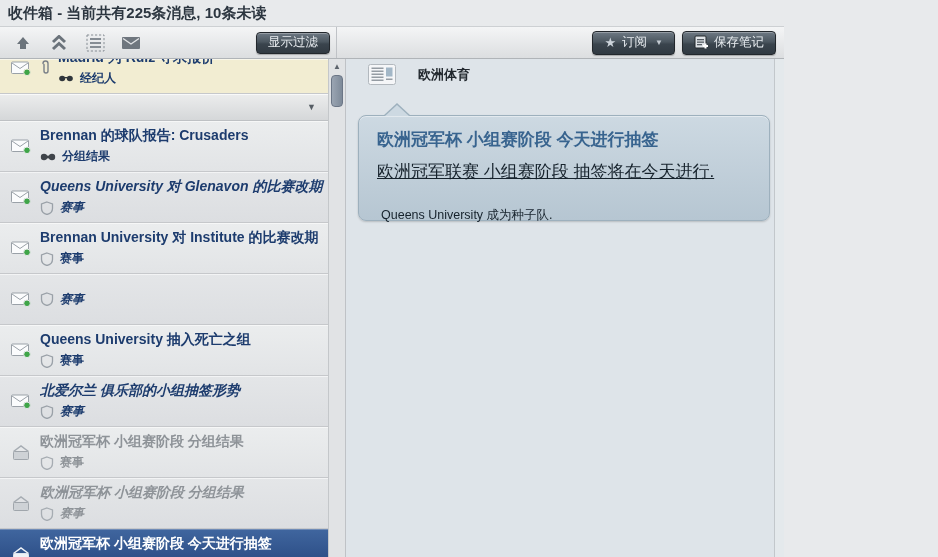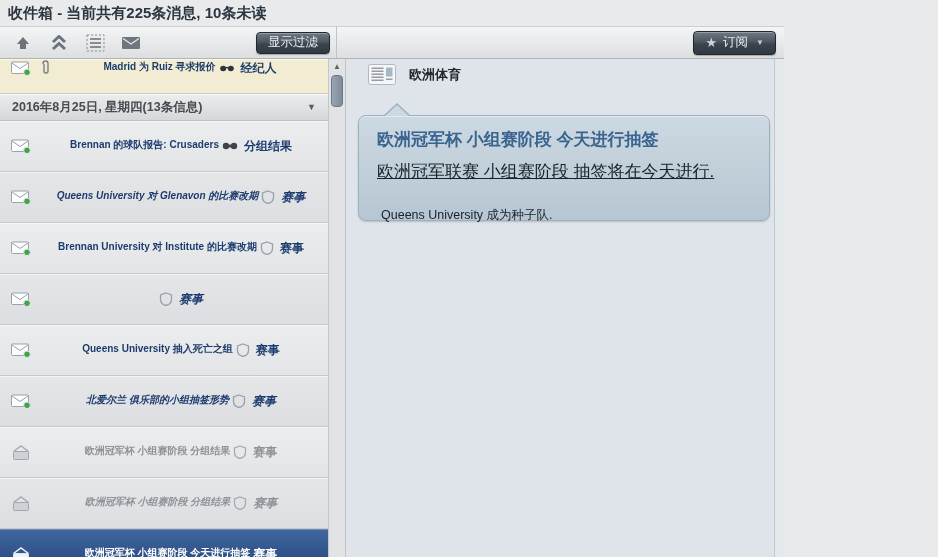--- a/index.html
+++ b/index.html
@@ -37,34 +37,34 @@
   
   .msg-row{box-sizing:border-box;border-bottom:1px solid #c6c8cb;box-shadow:inset 0 1px 0 rgba(255,255,255,.55);overflow:hidden;cursor:pointer;}
   .row-inner{height:50px;display:flex;align-items:center;padding:0 6px 0 10px;}
   .row-a{background:linear-gradient(#ebedee,#e2e4e6);}
   .row-b{background:linear-gradient(#e4e6e8,#dcdee1);font-style:italic;}
   .msg-row.flagged{background:#f2edd2;height:35px;}
   .msg-row.flagged .row-inner{margin-top:-16px;}
   .msg-row.selected{height:37px;background:linear-gradient(#40669f,#294a82);border-bottom:none;box-shadow:inset 0 1px 0 rgba(255,255,255,.25);}
   .msg-icon{width:30px;flex:none;display:flex;align-items:center;}
   .clip-icon{width:16px;flex:none;display:flex;align-items:center;margin-right:2px;}
-  .msg-text{flex:1;display:flex;flex-direction:row;justify-content:center;gap:3px;min-width:0;}
-  .msg-title{font-size:10px;font-weight:bold;color:#1d3c6e;white-space:nowrap;}
+  .msg-text{flex:1;display:flex;flex-direction:column;justify-content:center;gap:3px;min-width:0;}
+  .msg-title{font-size:14px;font-weight:bold;color:#1d3c6e;white-space:nowrap;}
   .msg-cat{display:flex;align-items:center;gap:6px;font-size:12px;font-weight:bold;color:#1d3c6e;}
   .msg-row.read .msg-title,.msg-row.read .msg-cat{color:#8e9398;}
   .msg-row.selected .msg-title,.msg-row.selected .msg-cat{color:#ffffff;}
 
   
   .date-header{height:27px;display:flex;align-items:center;padding:0 12px;box-sizing:border-box;
     background:linear-gradient(#eceded,#d5d7d9);border-bottom:1px solid #bec1c4;box-shadow:inset 0 1px 0 rgba(255,255,255,.7);cursor:pointer;}
   .date-header .dh-label{font-size:12.5px;font-weight:bold;color:#454b51;}
   .date-header .dh-caret{margin-left:auto;font-size:9px;color:#565d64;}
 
   
-  .news-header{position:absolute;top:5px;left:22px;display:flex;align-items:center;gap:13px;}
+  .news-header{position:absolute;top:5px;left:22px;display:flex;align-items:center;gap:22px;}
   .news-title{font-size:13px;font-weight:bold;color:#22282e;}
   .callout{position:absolute;left:12px;right:14px;top:56px;height:106px;border-radius:8px;
     background:linear-gradient(#cdd9e2,#b6c6d2);border:1px solid #9db0bd;
     box-shadow:0 1px 2px rgba(0,0,0,.18),inset 0 1px 0 rgba(255,255,255,.45);
     padding:12px 18px;box-sizing:border-box;}
   .callout .tri-border{position:absolute;top:-13px;left:24px;width:0;height:0;
     border-left:14px solid transparent;border-right:14px solid transparent;border-bottom:13px solid #9db0bd;}
   .callout .tri-fill{position:absolute;top:-11px;left:26px;width:0;height:0;
     border-left:12px solid transparent;border-right:12px solid transparent;border-bottom:11px solid #cdd9e2;}
   .callout-title{font-size:17px;font-weight:bold;color:#38648f;margin-bottom:9px;}
@@ -110,20 +110,31 @@
       <button class="dark-btn filter-btn">
         <span>显示过滤</span>
       </button>
     </div>
     <div class="toolbar-right">
       <button class="dark-btn big">
         <span class="star">★</span>
         <span>订阅</span>
         <span class="caret">▼</span>
       </button>
+      <button class="dark-btn big">
+        <svg width="14" height="15" viewBox="0 0 14 15">
+          <rect x="1" y="1" width="11" height="12" rx="1" fill="#dfe3e7" stroke="#23282d"></rect>
+          <rect x="3" y="4" width="7" height="1.3" fill="#555c63"></rect>
+          <rect x="3" y="6.5" width="7" height="1.3" fill="#555c63"></rect>
+          <rect x="3" y="9" width="5" height="1.3" fill="#555c63"></rect>
+          <rect x="9" y="10" width="5" height="2" fill="#fefefe"></rect>
+          <rect x="10.5" y="8.5" width="2" height="5" fill="#fefefe"></rect>
+        </svg>
+        <span>保存笔记</span>
+      </button>
     </div>
   </div>
 
   <div class="body-row">
 
     <div class="list-panel">
 
       <div class="msg-row flagged">
         <div class="row-inner">
           <span class="msg-icon">
@@ -146,21 +157,20 @@
                 <ellipse cx="11.8" cy="3.5" rx="3" ry="2.8" fill="#2f353b"></ellipse>
                 <path d="M7 2.6 h2" stroke="#2f353b" stroke-width="1.4"></path>
               </svg>
               <span>经纪人</span>
             </span>
           </div>
         </div>
       </div>
 
       <div class="date-header">
-        <span class="dh-label">2016年8月25日, 星期四(13条信息)</span>
         <span class="dh-caret">▼</span>
       </div>
 
       <div class="msg-row row-a unread">
           <div class="row-inner">
         <span class="msg-icon">
           <svg width="22" height="16" viewBox="0 0 22 16">
                 <rect x="1.5" y="2" width="17" height="11.5" rx="1" fill="#fbfcfd" stroke="#9aa1a8"></rect>
                 <path d="M2 3 L10 8.5 L18 3" fill="none" stroke="#9aa1a8"></path>
                 <circle cx="17" cy="12.3" r="3.3" fill="#3fa548" stroke="#e7e8ea"></circle>

